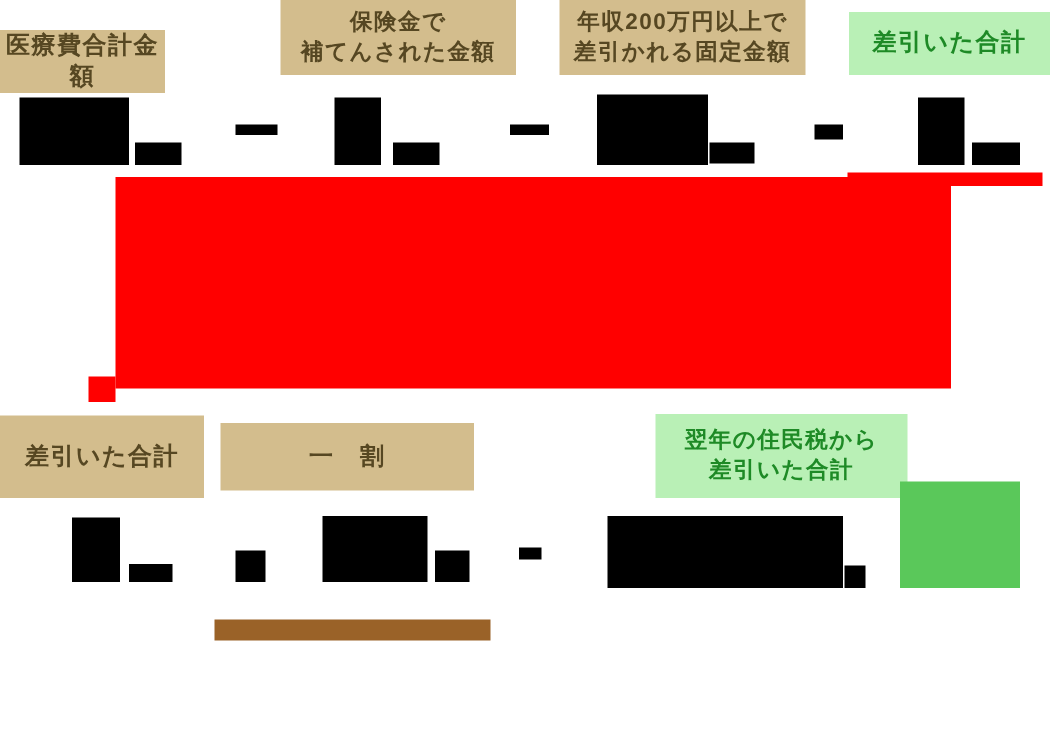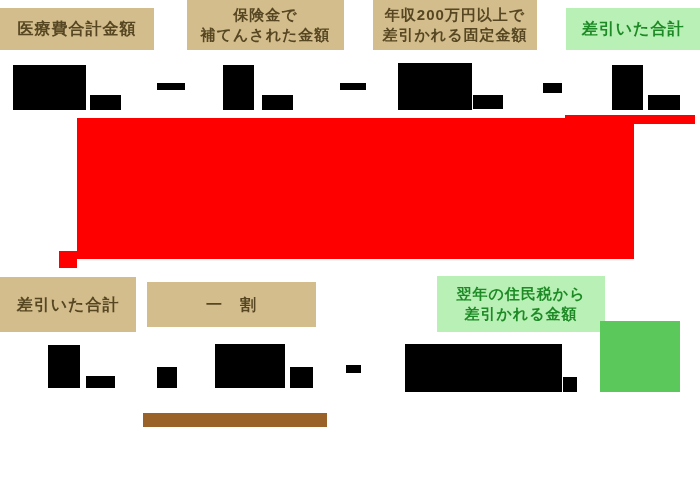--- a/index.html
+++ b/index.html
@@ -30,21 +30,21 @@
     white-space:pre-line;
     line-height:1.32;
     letter-spacing:1px;
     box-sizing:border-box;
   }
   .label.tan{background:var(--tan-bg);color:var(--tan-text);}
   .label.lgreen{background:var(--light-green-bg);color:var(--green-text);}
   .fs15{font-size:15px;margin-left:40px;}
   .fs16{font-size:16px;}
   
-  .pos-t1{left:0;top:8px;width:154px;height:42px;}
+  .pos-t1{left:0;top:20px;width:110px;height:42px;}
   .pos-t2{left:147px;top:0;width:157px;height:50px;}
   .pos-t3{left:333px;top:0;width:164px;height:50px;}
   .pos-t4{left:566px;top:8px;width:134px;height:42px;}
   
   .pos-r1{left:0;top:277px;width:136px;height:55px;}
   .pos-r2{left:147px;top:282px;width:169px;height:45px;}
   .pos-r3{left:397px;top:276px;width:168px;height:56px;}
   
   .blk{position:absolute;background:var(--black);}
   .red{position:absolute;background:var(--red);}
@@ -75,21 +75,21 @@
   <div class="blk" style="left:612px;top:65px;width:31px;height:45px"></div>
   <div class="blk" style="left:648px;top:95px;width:32px;height:15px"></div>
 
   <div class="red" style="left:565px;top:115px;width:130px;height:9px"></div>
   <div class="red" style="left:77px;top:118px;width:557px;height:141px"></div>
   <div class="red" style="left:59px;top:251px;width:18px;height:17px"></div>
 
   <div class="label tan fs16 pos-r1">差引いた合計</div>
   <div class="label tan fs16 pos-r2">一　割</div>
   <div class="label lgreen fs15 pos-r3">翌年の住民税から
-差引かれる金額</div>
+差引いた合計</div>
 
   <div class="blk" style="left:48px;top:345px;width:32px;height:43px"></div>
   <div class="blk" style="left:86px;top:376px;width:29px;height:12px"></div>
   <div class="blk" style="left:157px;top:367px;width:20px;height:21px"></div>
   <div class="blk" style="left:215px;top:344px;width:70px;height:44px"></div>
   <div class="blk" style="left:290px;top:367px;width:23px;height:21px"></div>
   <div class="blk" style="left:346px;top:365px;width:15px;height:8px"></div>
   <div class="blk" style="left:405px;top:344px;width:157px;height:48px"></div>
   <div class="blk" style="left:563px;top:377px;width:14px;height:15px"></div>
 

